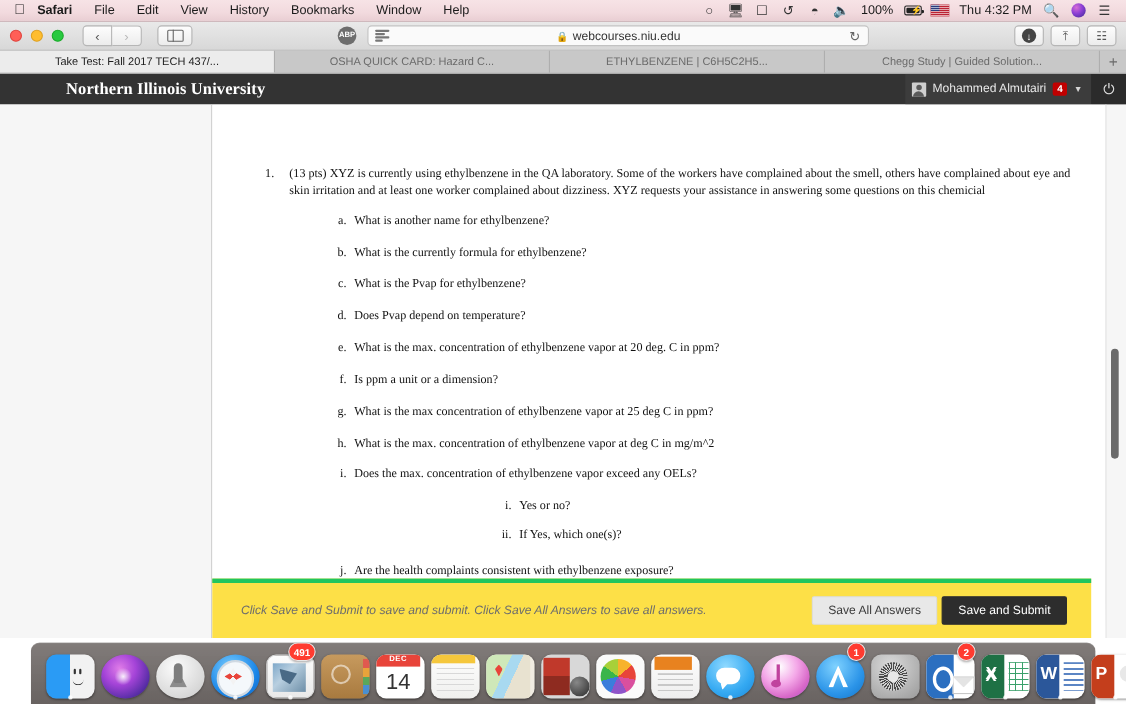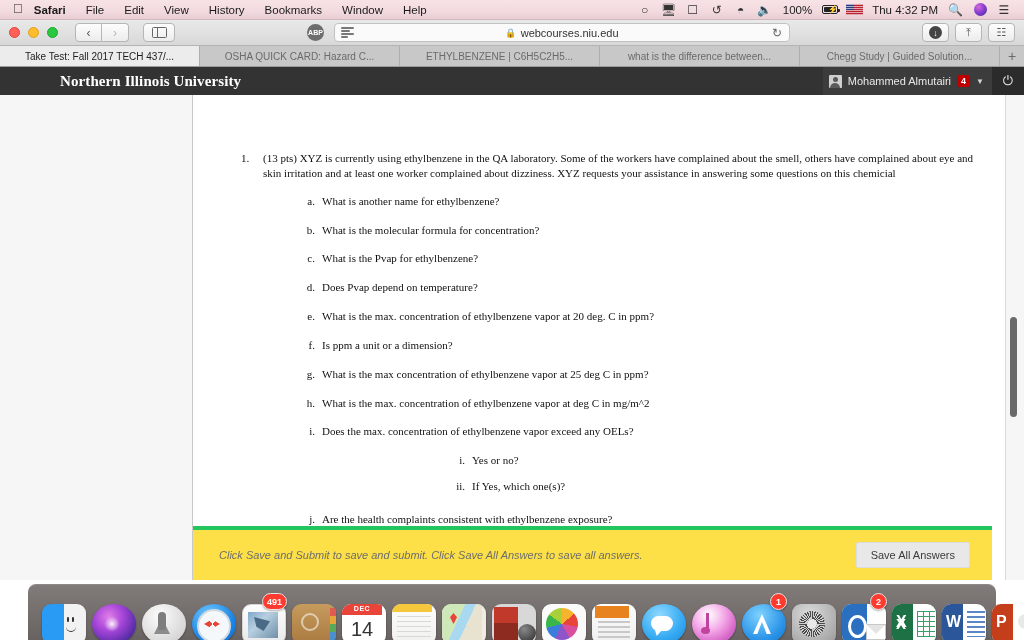--- a/index.html
+++ b/index.html
@@ -203,21 +203,21 @@
 
   
   .dock-area { position:absolute; bottom:0; left:0; width:1024px; height:60px; z-index:60;}
   .dock-bg {
     position:absolute; bottom:0; left:28px; width:968px; height:56px;
     background: linear-gradient(to bottom, rgba(118,112,110,.92), rgba(96,90,88,.95));
     border-radius: 8px 8px 0 0; border-top:1px solid rgba(255,255,255,.25);
   }
   .dock-inner {
     position:absolute; bottom:2px; left:36px; width:952px; height:54px;
-    display:flex; align-items:flex-start; gap:6px; padding: 12px 6px 2px 6px;
+    display:flex; align-items:center; gap:6px; padding: 2px 6px 2px 6px;
   }
   .dock-item { position:relative; width: 44px; height: 48px; display:flex; align-items:flex-end; justify-content:center; }
   .ic { width: 44px; height: 40px; border-radius: 9px; position:relative; overflow:hidden;
         box-shadow: 0 1px 2px rgba(0,0,0,.35); }
   .ic.round { border-radius: 50%; }
   .run-dot { position:absolute; bottom:-1px; left:50%; transform:translateX(-50%);
     width:4px;height:4px;border-radius:50%;background:rgba(255,255,255,.85);}
   .dbadge {
     position:absolute; top:-3px; right:-1px; min-width:17px; height:17px; padding:0 4px;
     border-radius:9px; background:#ff3b30; color:#fff; font-size:9px; font-weight:bold;
@@ -414,23 +414,20 @@
     <div class="tab active">
         <span>Take Test: Fall 2017 TECH 437/...</span>
       </div>
     <div class="tab">
         <span>OSHA QUICK CARD: Hazard C...</span>
       </div>
     <div class="tab">
         <span>ETHYLBENZENE | C6H5C2H5...</span>
       </div>
     <div class="tab">
-        <span>what is the difference between...</span>
-      </div>
-    <div class="tab">
         <span>Chegg Study | Guided Solution...</span>
       </div>
     <div class="newtab">+</div>
   </div>
 
   <div class="page">
 
     <div class="niu-header">
       <div class="niu-title">Northern Illinois University</div>
       <div class="niu-right">
@@ -455,21 +452,21 @@
             <div class="q-text">(13 pts)  XYZ is currently using ethylbenzene in the QA laboratory. Some of the workers have complained about the smell, others have complained about eye and skin irritation and at least one worker complained about dizziness.  XYZ requests your assistance in answering some questions on this chemicial</div>
           </div>
 
           <div class="sub-list">
             <div class="sub-item">
               <span class="sub-letter">a.</span>
               <span class="sub-text">What is another name for ethylbenzene?</span>
             </div>
             <div class="sub-item">
               <span class="sub-letter">b.</span>
-              <span class="sub-text">What is the molecular formula for concentration?</span>
+              <span class="sub-text">What is the currently formula for ethylbenzene?</span>
             </div>
             <div class="sub-item">
               <span class="sub-letter">c.</span>
               <span class="sub-text">What is the Pvap for ethylbenzene?</span>
             </div>
             <div class="sub-item">
               <span class="sub-letter">d.</span>
               <span class="sub-text">Does Pvap depend on temperature?</span>
             </div>
             <div class="sub-item">
@@ -526,20 +523,21 @@
 
       <div class="right-rail">
         <div class="scroll-thumb"></div>
       </div>
     </div>
 
     <div class="footer">
       <div class="footer-note">Click Save and Submit to save and submit. Click Save All Answers to save all answers.</div>
       <div class="footer-btns">
         <div class="btn btn-light">Save All Answers</div>
+        <div class="btn btn-dark">Save and Submit</div>
       </div>
     </div>
   </div>
 
   <div class="dock-area">
     <div class="dock-bg"></div>
     <div class="dock-inner">
 
       <div class="dock-item">
         <span class="ic i-finder"></span>

